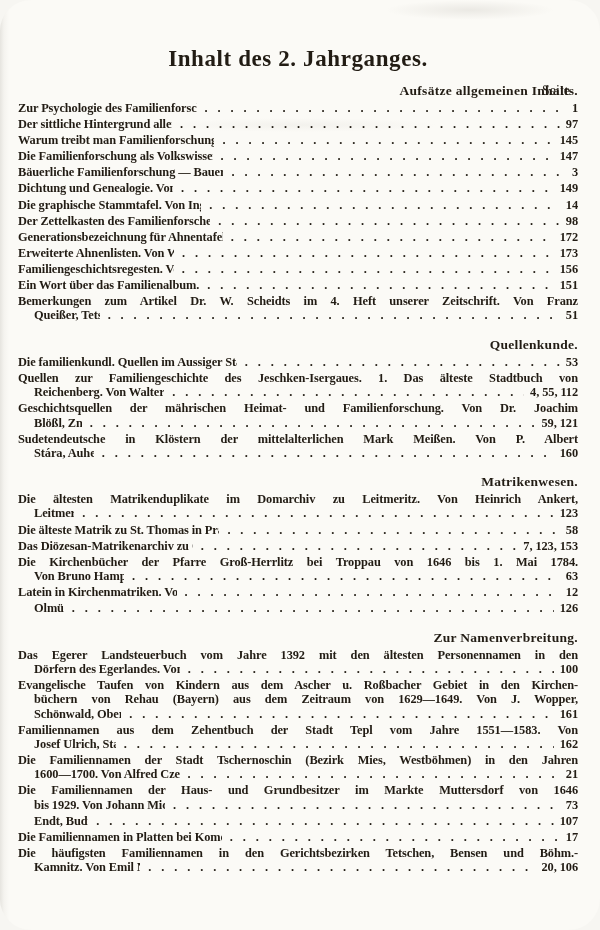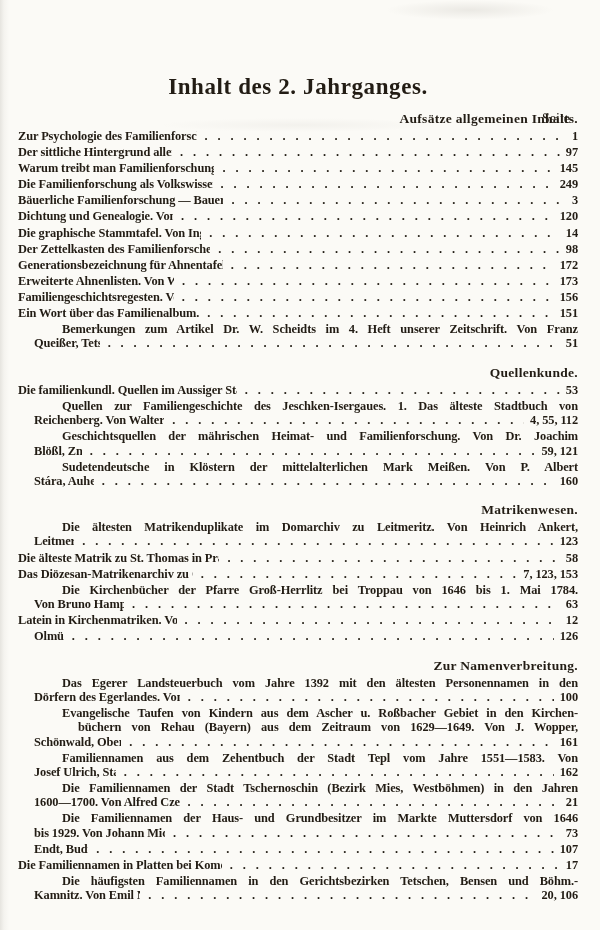--- a/index.html
+++ b/index.html
@@ -7,26 +7,27 @@
     width: 600px; height: 930px;
     background: #f7f6f2;
     font-family: "Liberation Serif", serif;
     color: #221c14;
     overflow: hidden;
   }
   .page {
     position: relative;
     width: 600px; height: 930px;
     box-sizing: border-box;
-    padding: 74px 22px 0 18px;
+    padding: 46px 22px 0 18px;
     background:
       radial-gradient(ellipse 120px 14px at 470px 10px, rgba(160,155,145,0.18), rgba(160,155,145,0) 70%),
       radial-gradient(ellipse 200px 10px at 300px 125px, rgba(170,165,155,0.10), rgba(170,165,155,0) 70%),
       linear-gradient(90deg, rgba(120,115,105,0.16) 0px, rgba(120,115,105,0.05) 4px, rgba(120,115,105,0) 9px),
       #fbfaf6;
+    border-radius: 31px;
   }
   .title {
     margin: 0 0 10px 0;
     text-align: center;
     font-size: 23px;
     line-height: 26px;
     font-weight: bold;
     letter-spacing: 0.6px;
   }
   .toc-section .heading-row {
@@ -51,21 +52,20 @@
   .entry { margin-bottom: 1.8px; }
   .eline {
     font-size: 12.4px;
     line-height: 14.3px;
     font-weight: bold;
     letter-spacing: -0.1px;
   }
   .eline.fill {
     text-align: justify;
     text-align-last: justify;
-    margin-left: 44px;
   }
   .eline.indent { padding-left: 16px; }
   .eline.final {
     display: flex;
     align-items: baseline;
   }
   .etext {
     flex: 0 1 auto;
     min-width: 0;
     white-space: nowrap;
@@ -115,35 +115,35 @@
           <div class="eline final">
             <span class="etext">Warum treibt man Familienforschung?  Von Dr. Franz J. Wünsch, Aussig</span>
             <span class="leader"></span>
             <span class="pagenum">145</span>
           </div>
         </div>
         <div class="entry">
           <div class="eline final">
             <span class="etext">Die Familienforschung als Volkswissenschaft. Von Dr. Karl Gaube, Prag</span>
             <span class="leader"></span>
-            <span class="pagenum">249</span>
+            <span class="pagenum">147</span>
           </div>
         </div>
         <div class="entry">
           <div class="eline final">
             <span class="etext">Bäuerliche Familienforschung — Bauerntradition. Von Dr. Boetticher, Berlin</span>
             <span class="leader"></span>
             <span class="pagenum">3</span>
           </div>
         </div>
         <div class="entry">
           <div class="eline final">
             <span class="etext">Dichtung und Genealogie. Von Gerhard Eis, Aussig</span>
             <span class="leader"></span>
-            <span class="pagenum">120</span>
+            <span class="pagenum">149</span>
           </div>
         </div>
         <div class="entry">
           <div class="eline final">
             <span class="etext">Die graphische Stammtafel. Von Ing. Friedrich Kubasta, Kladno</span>
             <span class="leader"></span>
             <span class="pagenum">14</span>
           </div>
         </div>
         <div class="entry">

